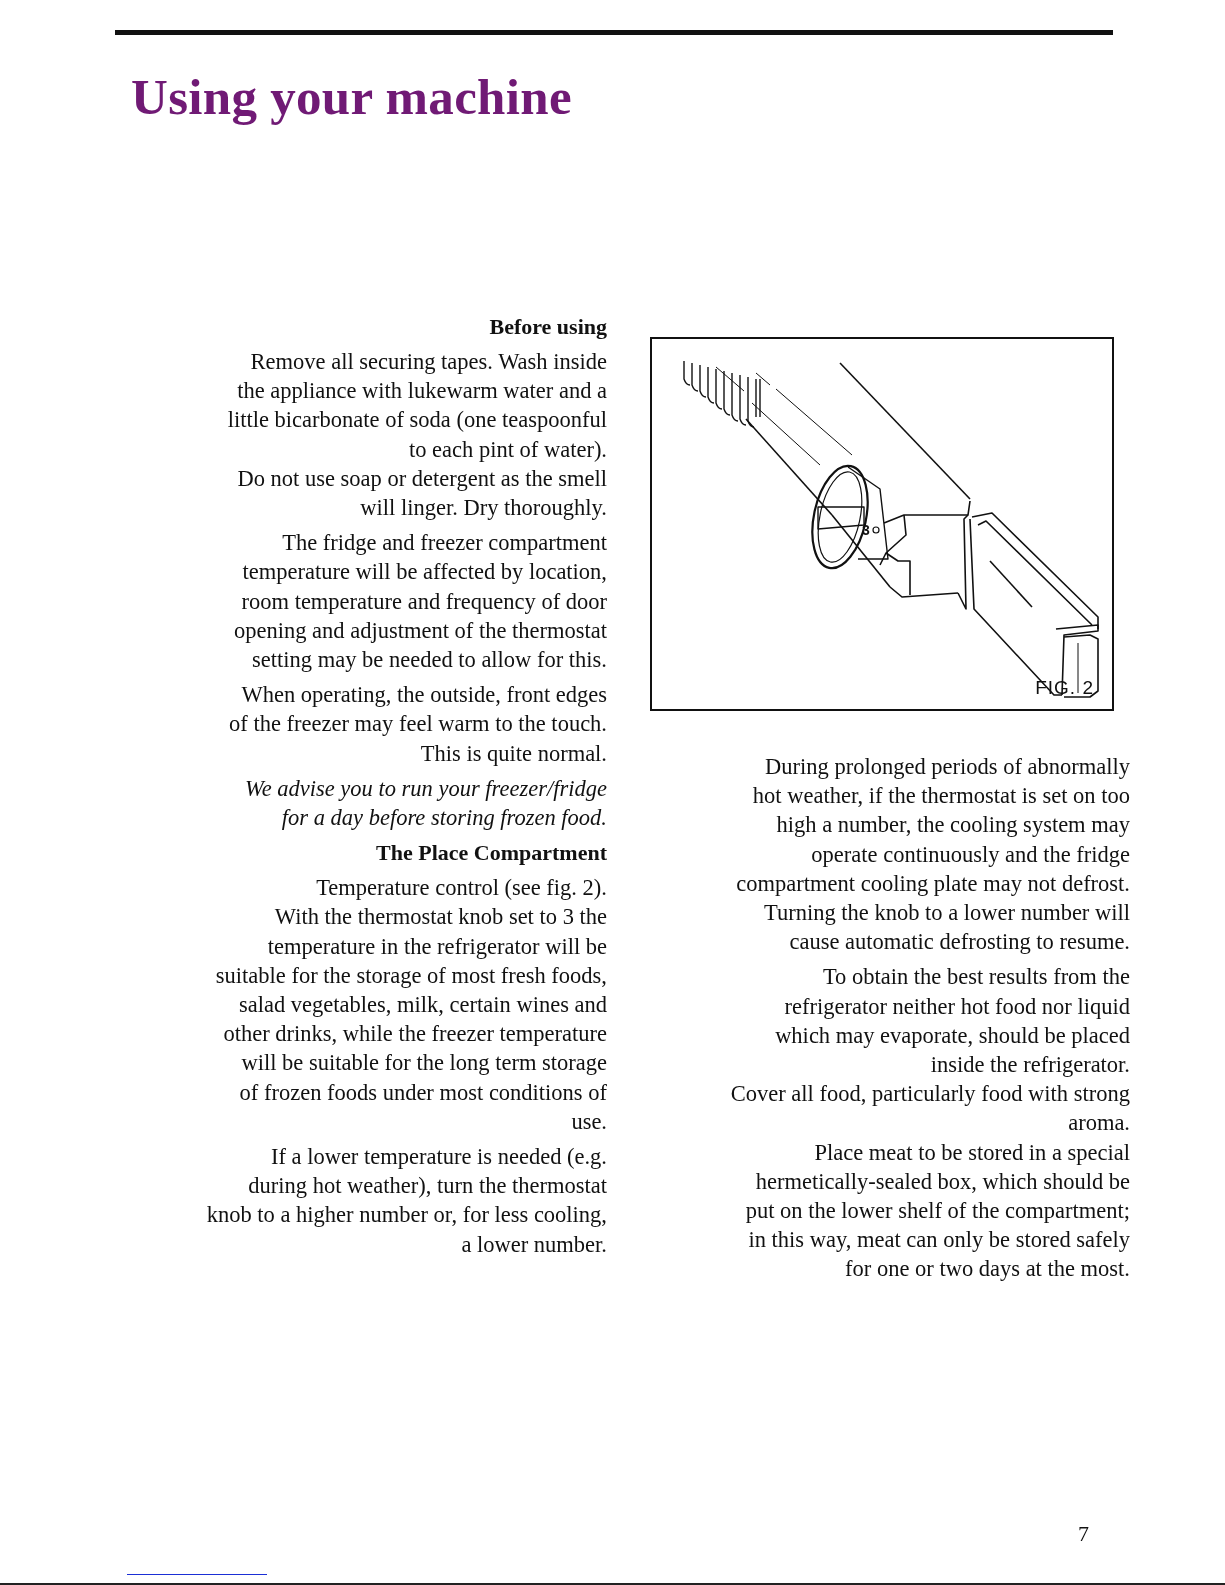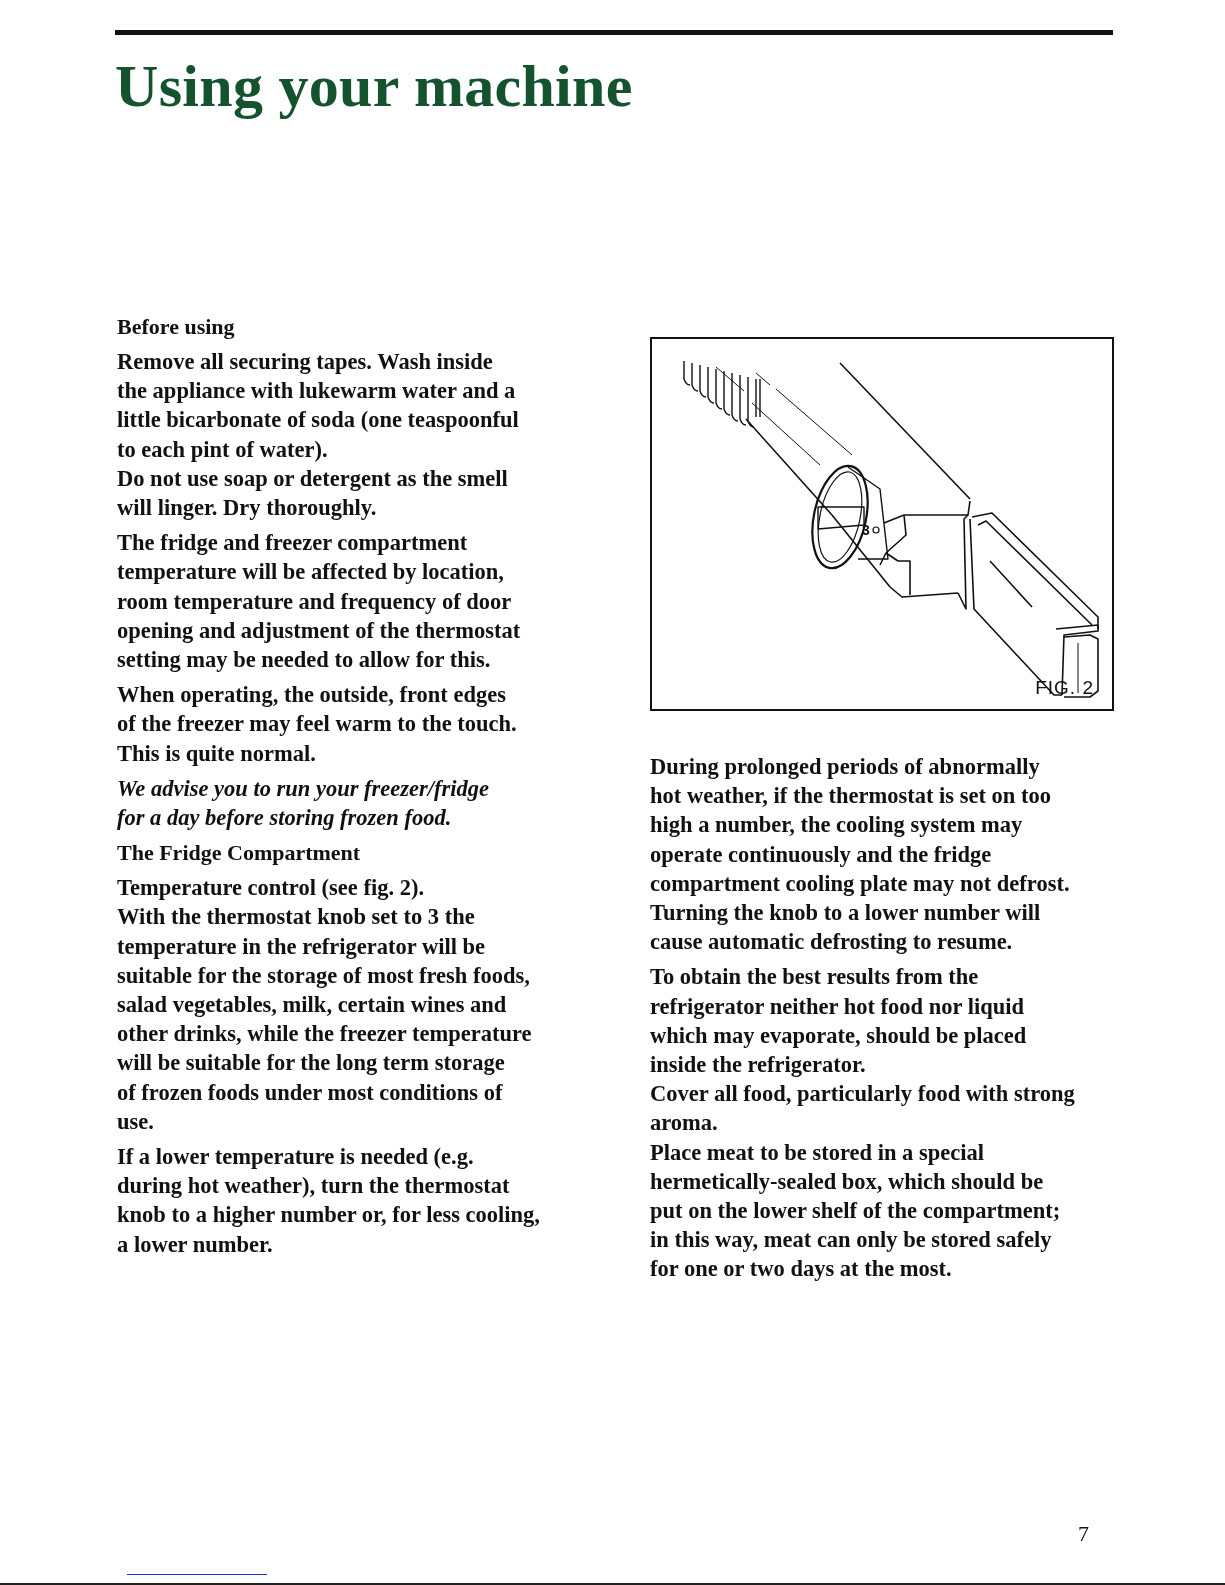--- a/index.html
+++ b/index.html
@@ -1,24 +1,24 @@
 <!DOCTYPE html>
 <html><head>
 <meta charset="utf-8">
 <style>
   html, body { margin: 0; padding: 0; background: #ffffff; }
   body { width: 1225px; height: 1585px; position: relative; overflow: hidden;
          font-family: "Liberation Serif", "DejaVu Serif", serif; color: #111; }
   .top-rule { position: absolute; left: 115px; top: 30px; width: 998px; height: 5px; background: #111; }
-  .page-title { position: absolute; left: 115px; top: 52px; margin: 0;
-                font-size: 60px; font-weight: bold; letter-spacing: 0.3px; color: #14532d; }
-  .col { position: absolute; font-size: 22.5px; line-height: 29.2px; }
+  .page-title { position: absolute; left: 115px; top: 52px; margin: 16px;
+                font-size: 51px; font-weight: bold; letter-spacing: 0.3px; color: #701a75; }
+  .col { position: absolute; font-size: 22.5px; line-height: 29.2px; text-align: right; }
   .col-left { left: 117px; top: 312px; width: 490px; }
   .col-right { left: 650px; top: 752px; width: 480px; }
-  .col p { margin: 0 0 6px 0; white-space: pre-line; font-weight: bold; }
+  .col p { margin: 0 0 6px 0; white-space: pre-line; }
   .col p.tight { margin-bottom: 0; }
   .col h3 { margin: 0 0 6px 0; font-size: 22px; font-weight: bold; line-height: 29px; }
   .col p.italic { font-style: italic; }
   .figure { position: absolute; left: 650px; top: 337px; width: 464px; height: 374px;
             border: 2px solid #111; box-sizing: border-box; background: #fff; }
   .figure svg { position: absolute; left: 0; top: 0; }
   .fig-label { position: absolute; right: 18px; bottom: 10px;
                font-family: "Liberation Sans", "DejaVu Sans", sans-serif; font-size: 19px; letter-spacing: 1px; }
   .page-number { position: absolute; left: 1078px; top: 1521px; font-size: 22px; }
   .link-underline { position: absolute; left: 127px; top: 1574px; width: 140px; height: 1px; background: #1b2fd6; }
@@ -41,21 +41,21 @@
   <p>The fridge and freezer compartment
 temperature will be affected by location,
 room temperature and frequency of door
 opening and adjustment of the thermostat
 setting may be needed to allow for this.</p>
   <p>When operating, the outside, front edges
 of the freezer may feel warm to the touch.
 This is quite normal.</p>
   <p class="italic">We advise you to run your freezer/fridge
 for a day before storing frozen food.</p>
-  <h3>The Fridge Compartment</h3>
+  <h3>The Place Compartment</h3>
   <p class="tight">Temperature control (see fig. 2).</p>
   <p>With the thermostat knob set to 3 the
 temperature in the refrigerator will be
 suitable for the storage of most fresh foods,
 salad vegetables, milk, certain wines and
 other drinks, while the freezer temperature
 will be suitable for the long term storage
 of frozen foods under most conditions of
 use.</p>
   <p>If a lower temperature is needed (e.g.

